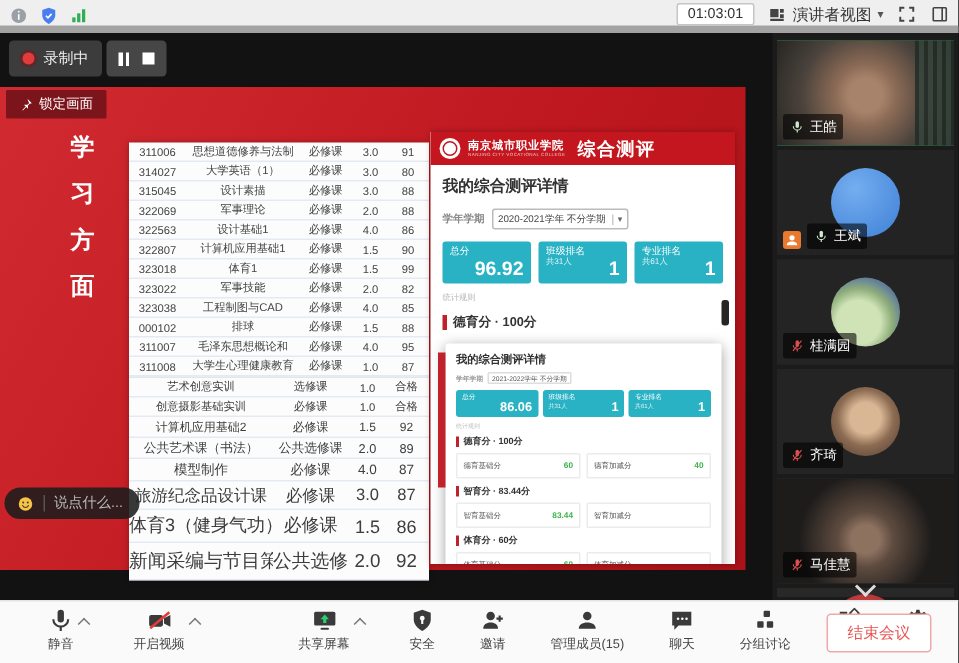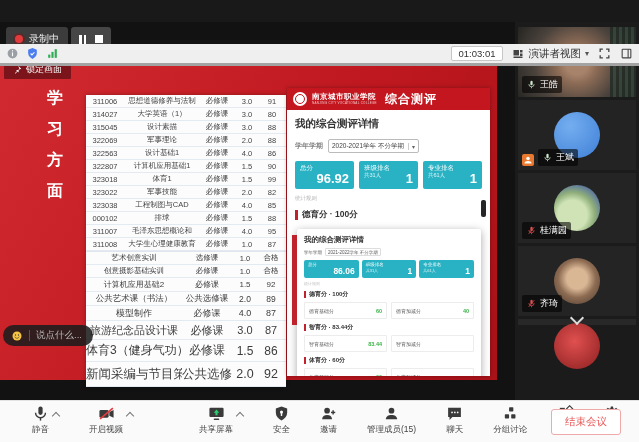--- a/index.html
+++ b/index.html
@@ -2,21 +2,21 @@
 <html><head>
 <meta charset="utf-8">
 <style>
   html,body{margin:0;padding:0;}
   body{width:639px;height:442px;position:relative;overflow:hidden;background:#191919;
        font-family:"Liberation Sans","DejaVu Sans",sans-serif;-webkit-font-smoothing:antialiased;}
   svg{display:block;}
 
   
   .topbar{position:absolute;top:0;left:0;width:639px;height:22px;background:#efefef;
-          border-bottom:3px solid #a3a3a3;display:flex;align-items:center;padding:0 6px;gap:7px;z-index:30;box-sizing:border-box;margin-top:44px;}
+          border-bottom:5px solid #a3a3a3;display:flex;align-items:flex-end;padding:0 6px;gap:7px;z-index:30;box-sizing:border-box;}
   .tb-ic{width:13px;height:13px;}
   .tb-right{margin-left:auto;display:flex;align-items:center;gap:9px;}
   .timebox{border:1px solid #c6c6c6;background:#fff;font-size:9.5px;color:#333;padding:1px 7px;border-radius:2px;}
   .viewsel{display:flex;align-items:center;gap:4px;font-size:10.5px;color:#333;cursor:default;}
   .viewsel .tb-ic{width:12px;height:12px;}
   .dd-caret{font-size:8px;color:#555;}
 
   
   .stage{position:absolute;top:22px;left:0;width:639px;height:378px;background:#171717;}
   .share{position:absolute;left:0;top:0;width:515px;height:378px;background:#121212;overflow:hidden;}
@@ -581,20 +581,34 @@
             <svg viewBox="0 0 24 24">
               <rect x="9" y="2" width="6" height="12" rx="3" fill="#e04f4f"></rect>
               <path d="M5 11a7 7 0 0 0 14 0" fill="none" stroke="#e04f4f" stroke-width="2"></path>
               <line x1="12" y1="18" x2="12" y2="22" stroke="#e04f4f" stroke-width="2"></line>
               <line x1="4.5" y1="21" x2="19.5" y2="3" stroke="#e04f4f" stroke-width="2"></line>
             </svg>
           </span>
           <span class="pname">齐琦</span>
         </div>
       </div>
+      <div class="tile">
+        <div class="av video-dark"></div>
+        <div class="nbar">
+          <span class="micic">
+            <svg viewBox="0 0 24 24">
+              <rect x="9" y="2" width="6" height="12" rx="3" fill="#e04f4f"></rect>
+              <path d="M5 11a7 7 0 0 0 14 0" fill="none" stroke="#e04f4f" stroke-width="2"></path>
+              <line x1="12" y1="18" x2="12" y2="22" stroke="#e04f4f" stroke-width="2"></line>
+              <line x1="4.5" y1="21" x2="19.5" y2="3" stroke="#e04f4f" stroke-width="2"></line>
+            </svg>
+          </span>
+          <span class="pname">马佳慧</span>
+        </div>
+      </div>
       <div class="tile partial">
         <div class="av partial-red"></div>
         <span class="chevdown"></span>
       </div>
     </div>
 </div>
 
 <div class="toolbar">
   <div id="tbaritems" style="display:flex;align-items:flex-start;">
       <div class="titem-wrap">

